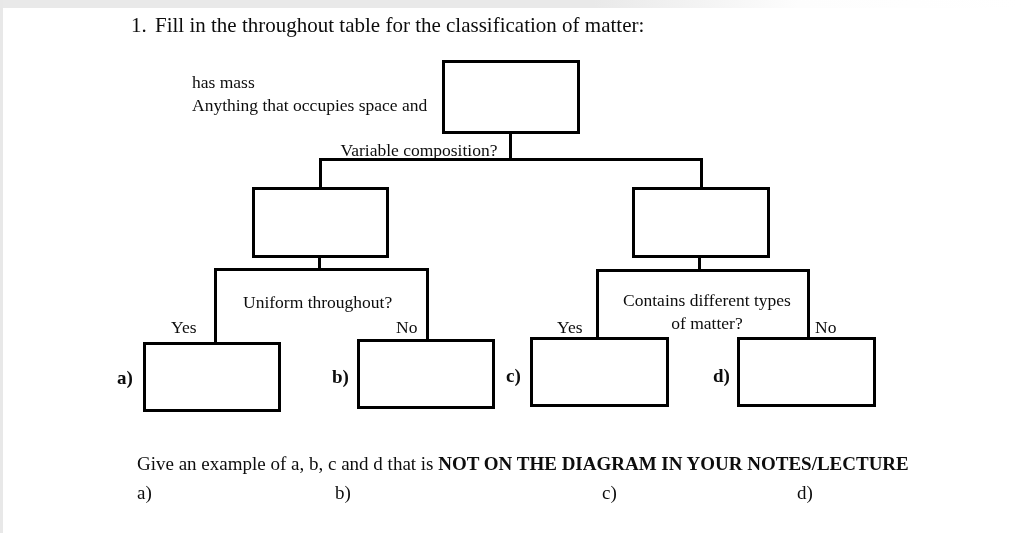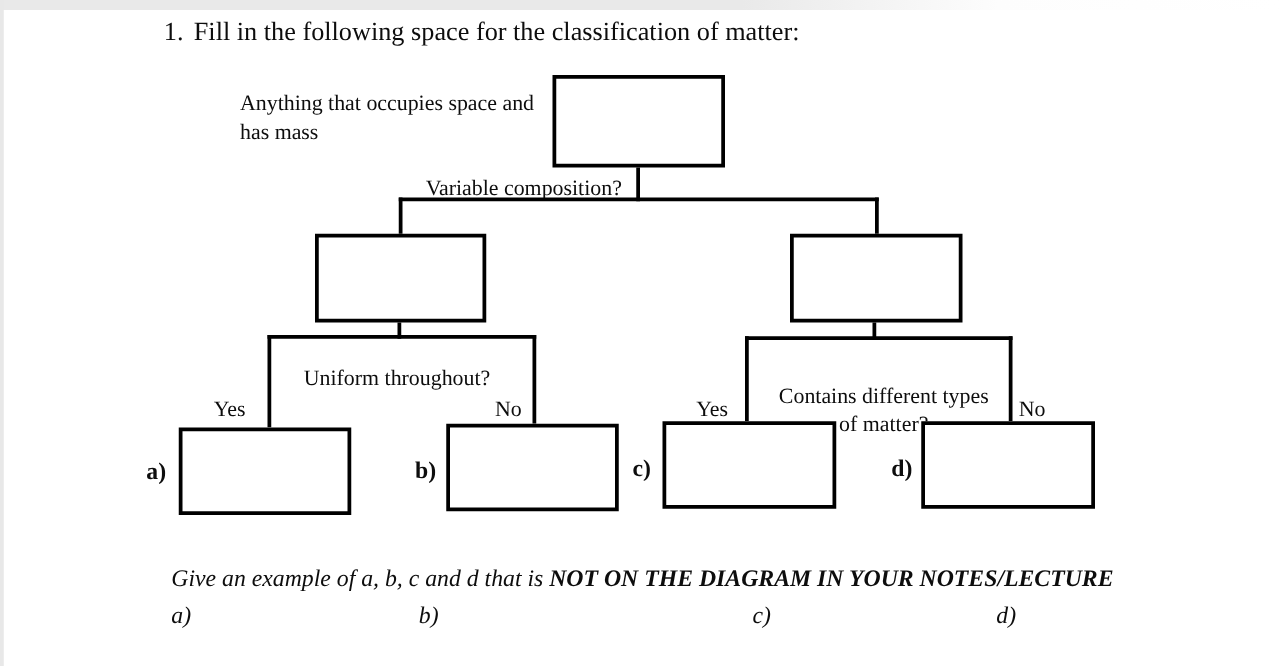--- a/index.html
+++ b/index.html
@@ -24,39 +24,39 @@
   .abs { position: absolute; }
   .title { font-size: 21px; white-space: nowrap; }
   .fc-text { font-size: 17.5px; line-height: 23px; white-space: nowrap; }
   .box {
     position: absolute;
     border: 3px solid #000;
     background: #fff;
   }
   .hline, .vline { position: absolute; background: #000; }
   .answer-label { font-size: 19px; font-weight: bold; white-space: nowrap; }
-  .footer-text { font-size: 19px; white-space: nowrap; font-style: italic; }
+  .footer-text { font-size: 19px; white-space: nowrap; }
   .footer-bold { font-weight: bold; }
   .center { text-align: center; }
   .right { text-align: center; }
 </style>
 </head>
 <body>
 
 <div class="page">
 
   <div class="chrome-top"></div>
   <div class="chrome-left"></div>
 
   <span class="abs title" style="left:131px; top:13px;">1.</span>
-  <span class="abs title" style="left:155px; top:13px;">Fill in the following space for the classification of matter:</span>
+  <span class="abs title" style="left:155px; top:13px;">Fill in the throughout table for the classification of matter:</span>
 
   <div class="abs fc-text" style="left:192px; top:71px;">
+    <div>has mass</div>
     <div>Anything that occupies space and</div>
-    <div>has mass</div>
   </div>
 
   <div class="box" style="left:442px; top:60px; width:138px; height:74px;"></div>
 
   <div class="vline" style="left:509px; top:134px; width:3px; height:27px;"></div>
 
   <div class="abs fc-text right" style="left:333px; top:139px; width:172px;">Variable composition?</div>
 
   <div class="hline" style="left:319px; top:158px; width:384px; height:3px;"></div>
   <div class="vline" style="left:319px; top:158px; width:3px; height:30px;"></div>
@@ -71,21 +71,21 @@
   <div class="hline" style="left:214px; top:268px; width:215px; height:3px;"></div>
   <div class="vline" style="left:214px; top:268px; width:3px; height:74px;"></div>
   <div class="vline" style="left:426px; top:268px; width:3px; height:71px;"></div>
   <div class="abs fc-text" style="left:243px; top:291px;">Uniform throughout?</div>
   <div class="abs fc-text" style="left:171px; top:316px;">Yes</div>
   <div class="abs fc-text" style="left:396px; top:316px;">No</div>
 
   <div class="hline" style="left:596px; top:269px; width:214px; height:3px;"></div>
   <div class="vline" style="left:596px; top:269px; width:3px; height:68px;"></div>
   <div class="vline" style="left:807px; top:269px; width:3px; height:68px;"></div>
-  <div class="abs fc-text center" style="left:612px; top:305px; width:190px;">
+  <div class="abs fc-text center" style="left:612px; top:289px; width:190px;">
     <div>Contains different types</div>
     <div>of matter?</div>
   </div>
   <div class="abs fc-text" style="left:557px; top:316px;">Yes</div>
   <div class="abs fc-text" style="left:815px; top:316px;">No</div>
 
   <span class="abs answer-label" style="left:117px; top:367px;">a)</span>
   <div class="box" style="left:143px; top:342px; width:138px; height:70px;"></div>
 
   <span class="abs answer-label" style="left:332px; top:366px;">b)</span>

